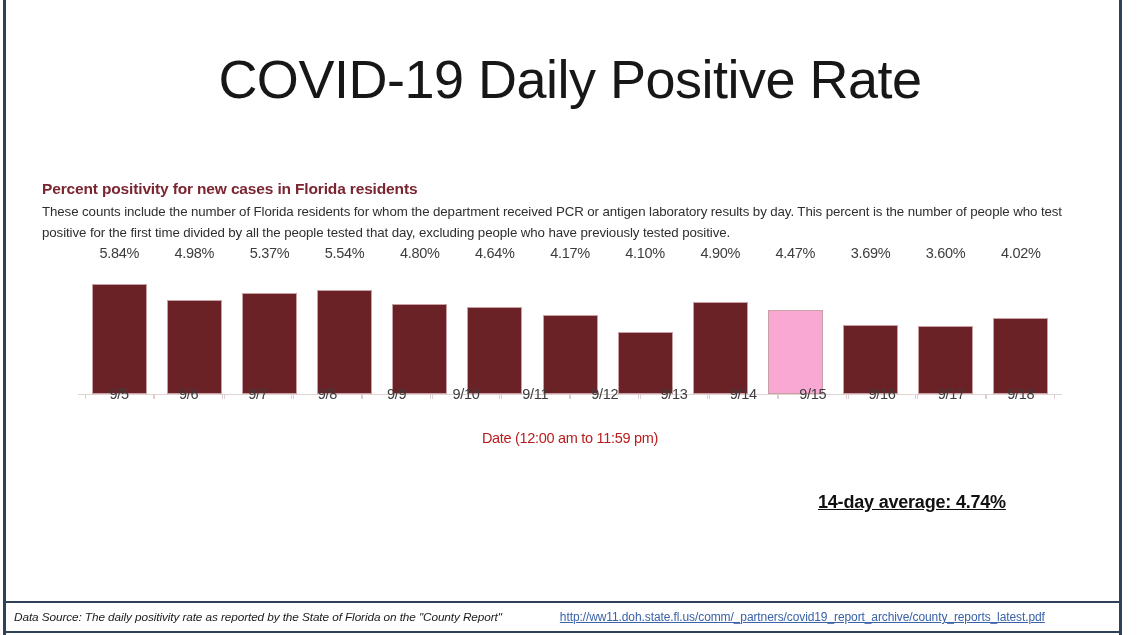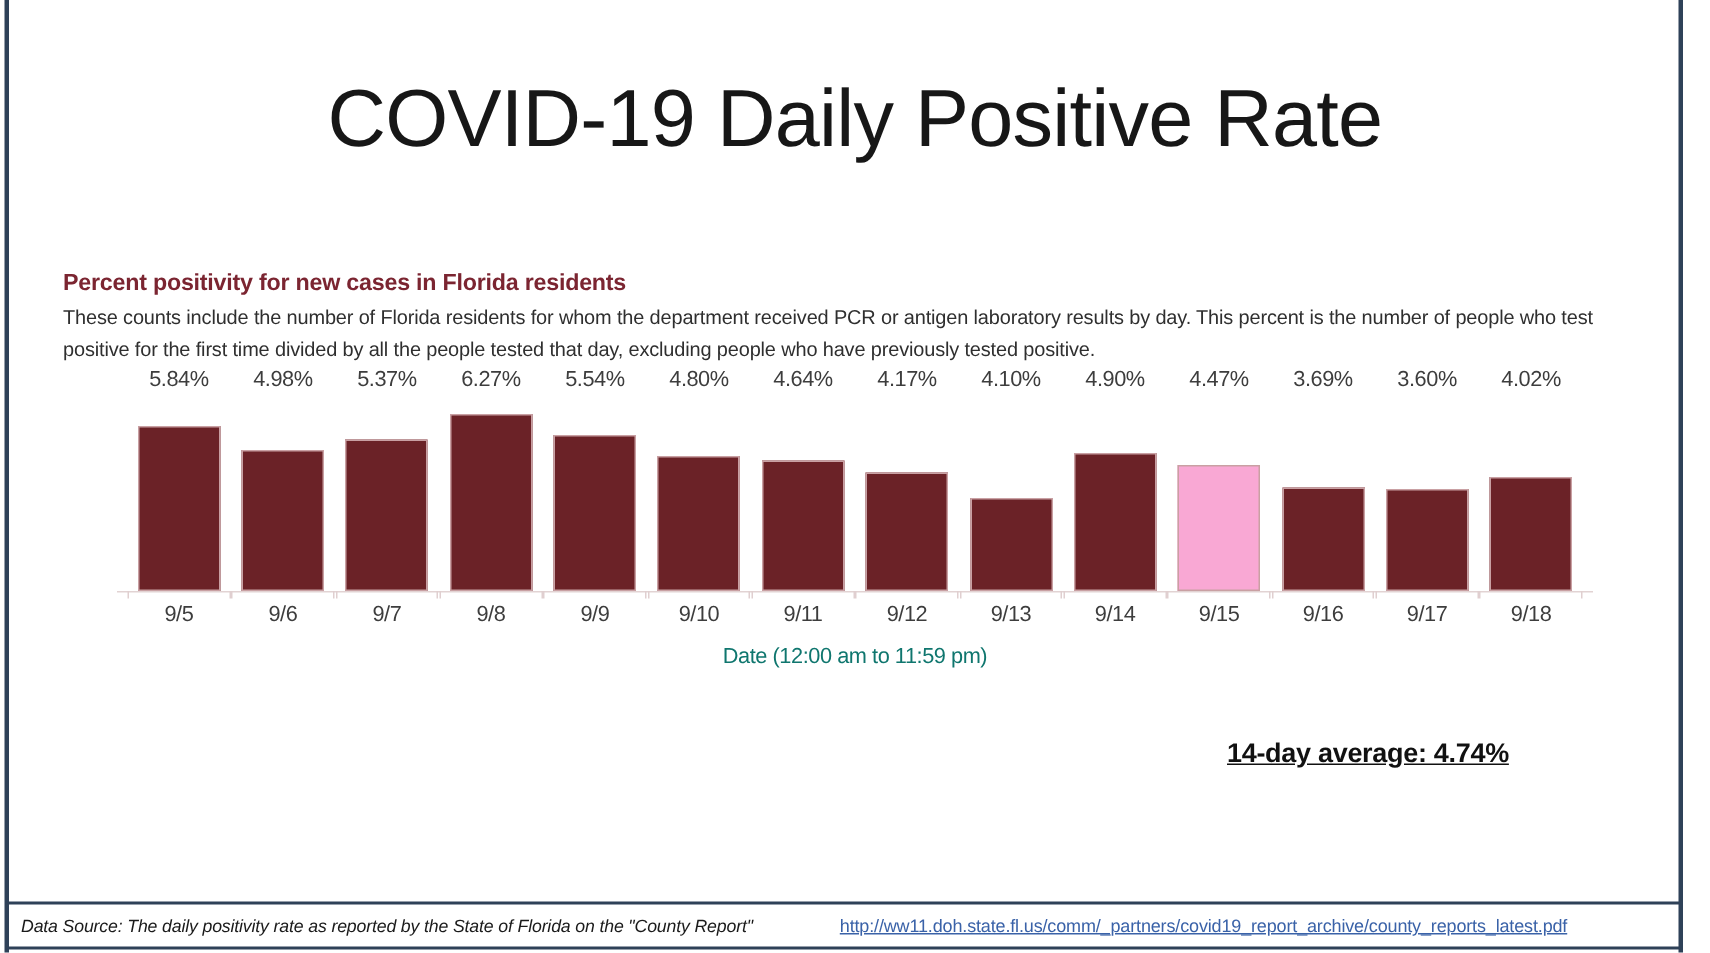--- a/index.html
+++ b/index.html
@@ -157,21 +157,21 @@
     width: 1px;
     height: 5px;
     background: #e0cfd0;
   }
   .tick-cell::before { left: 0; }
   .tick-cell::after  { right: 0; }
 
   #xlabels {
     position: absolute;
     left: 78px;
-    top: 138px;
+    top: 122px;
     width: 984px;
     display: flex;
     justify-content: space-between;
     box-sizing: border-box;
     padding: 0 7px;
   }
   .xlabel {
     width: 68.5px;
     text-align: center;
     font-size: 14.5px;
@@ -179,21 +179,21 @@
     letter-spacing: -0.3px;
   }
 
   #xaxis-title {
     position: absolute;
     left: 78px;
     top: 166px;
     width: 984px;
     text-align: center;
     font-size: 14.5px;
-    color: #0f766e;
+    color: #b91c1c;
     letter-spacing: -0.3px;
   }
 
   
   #average-note {
     position: absolute;
     left: 818px;
     top: 492px;
     font-size: 18px;
     font-weight: bold;
@@ -264,25 +264,20 @@
           </div>
         </div>
         <div class="bar-slot">
           <div class="bar-rect" style="height: 93.8px; background: rgb(107, 34, 39); border-color: rgb(201, 160, 163);">
             <div class="bar-value">4.98%</div>
           </div>
         </div>
         <div class="bar-slot">
           <div class="bar-rect" style="height: 101.2px; background: rgb(107, 34, 39); border-color: rgb(201, 160, 163);">
             <div class="bar-value">5.37%</div>
-          </div>
-        </div>
-        <div class="bar-slot">
-          <div class="bar-rect" style="height: 118.1px; background: rgb(107, 34, 39); border-color: rgb(201, 160, 163);">
-            <div class="bar-value">6.27%</div>
           </div>
         </div>
         <div class="bar-slot">
           <div class="bar-rect" style="height: 104.4px; background: rgb(107, 34, 39); border-color: rgb(201, 160, 163);">
             <div class="bar-value">5.54%</div>
           </div>
         </div>
         <div class="bar-slot">
           <div class="bar-rect" style="height: 90.4px; background: rgb(107, 34, 39); border-color: rgb(201, 160, 163);">
             <div class="bar-value">4.80%</div>

